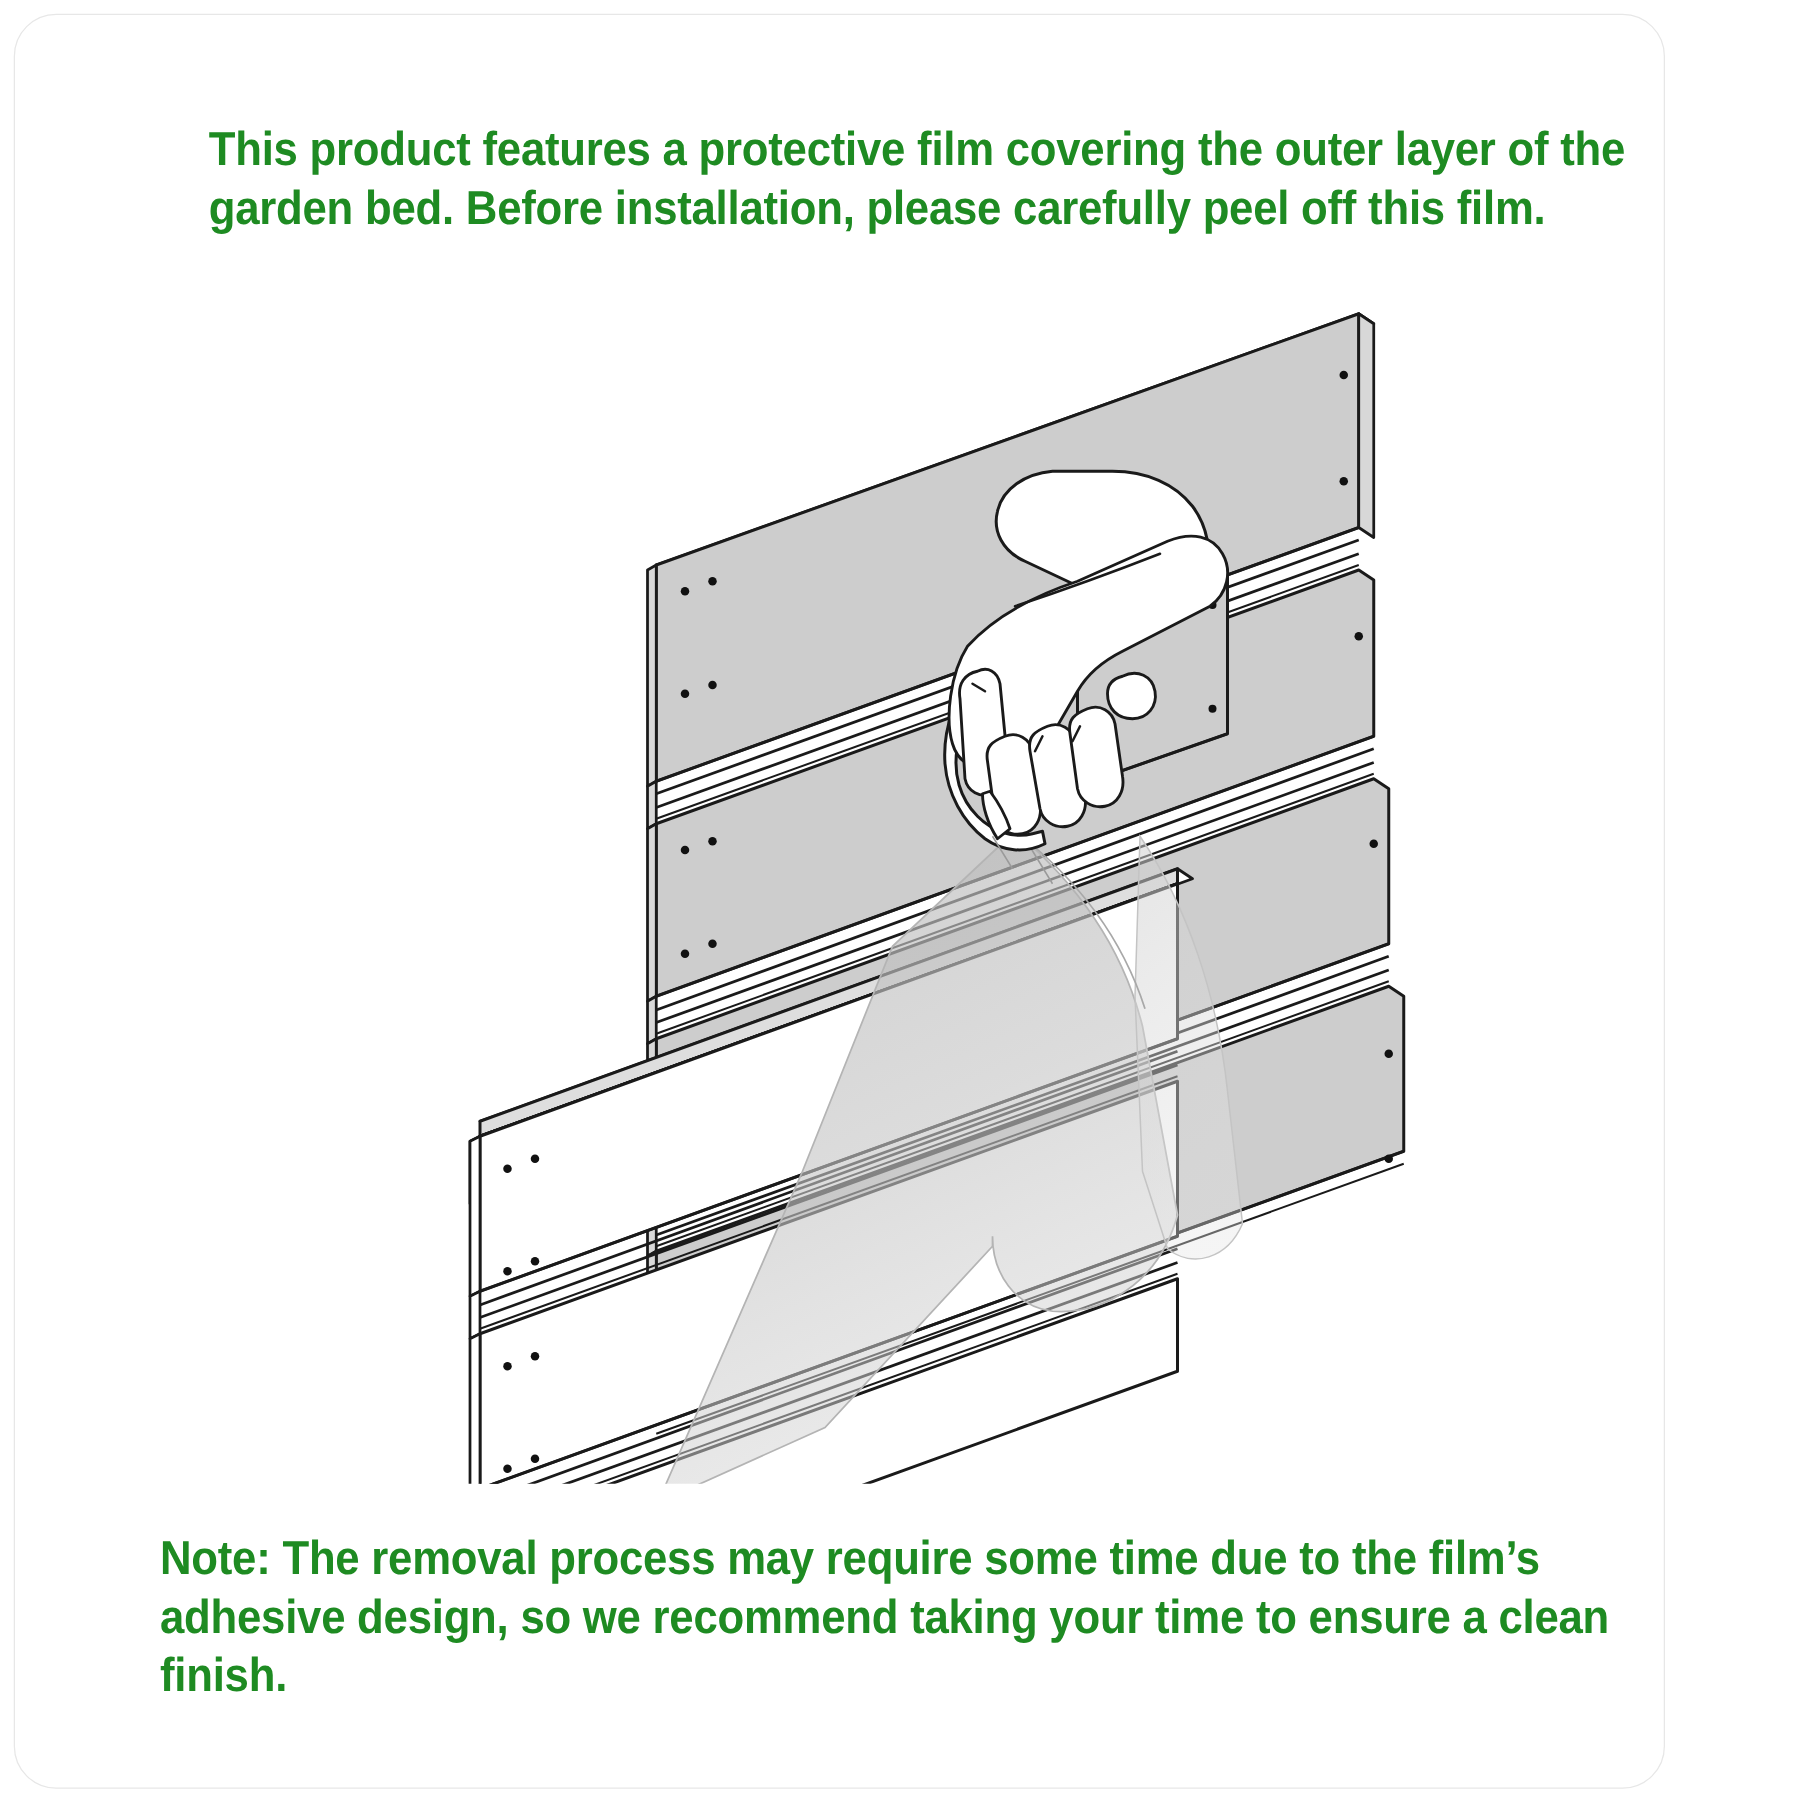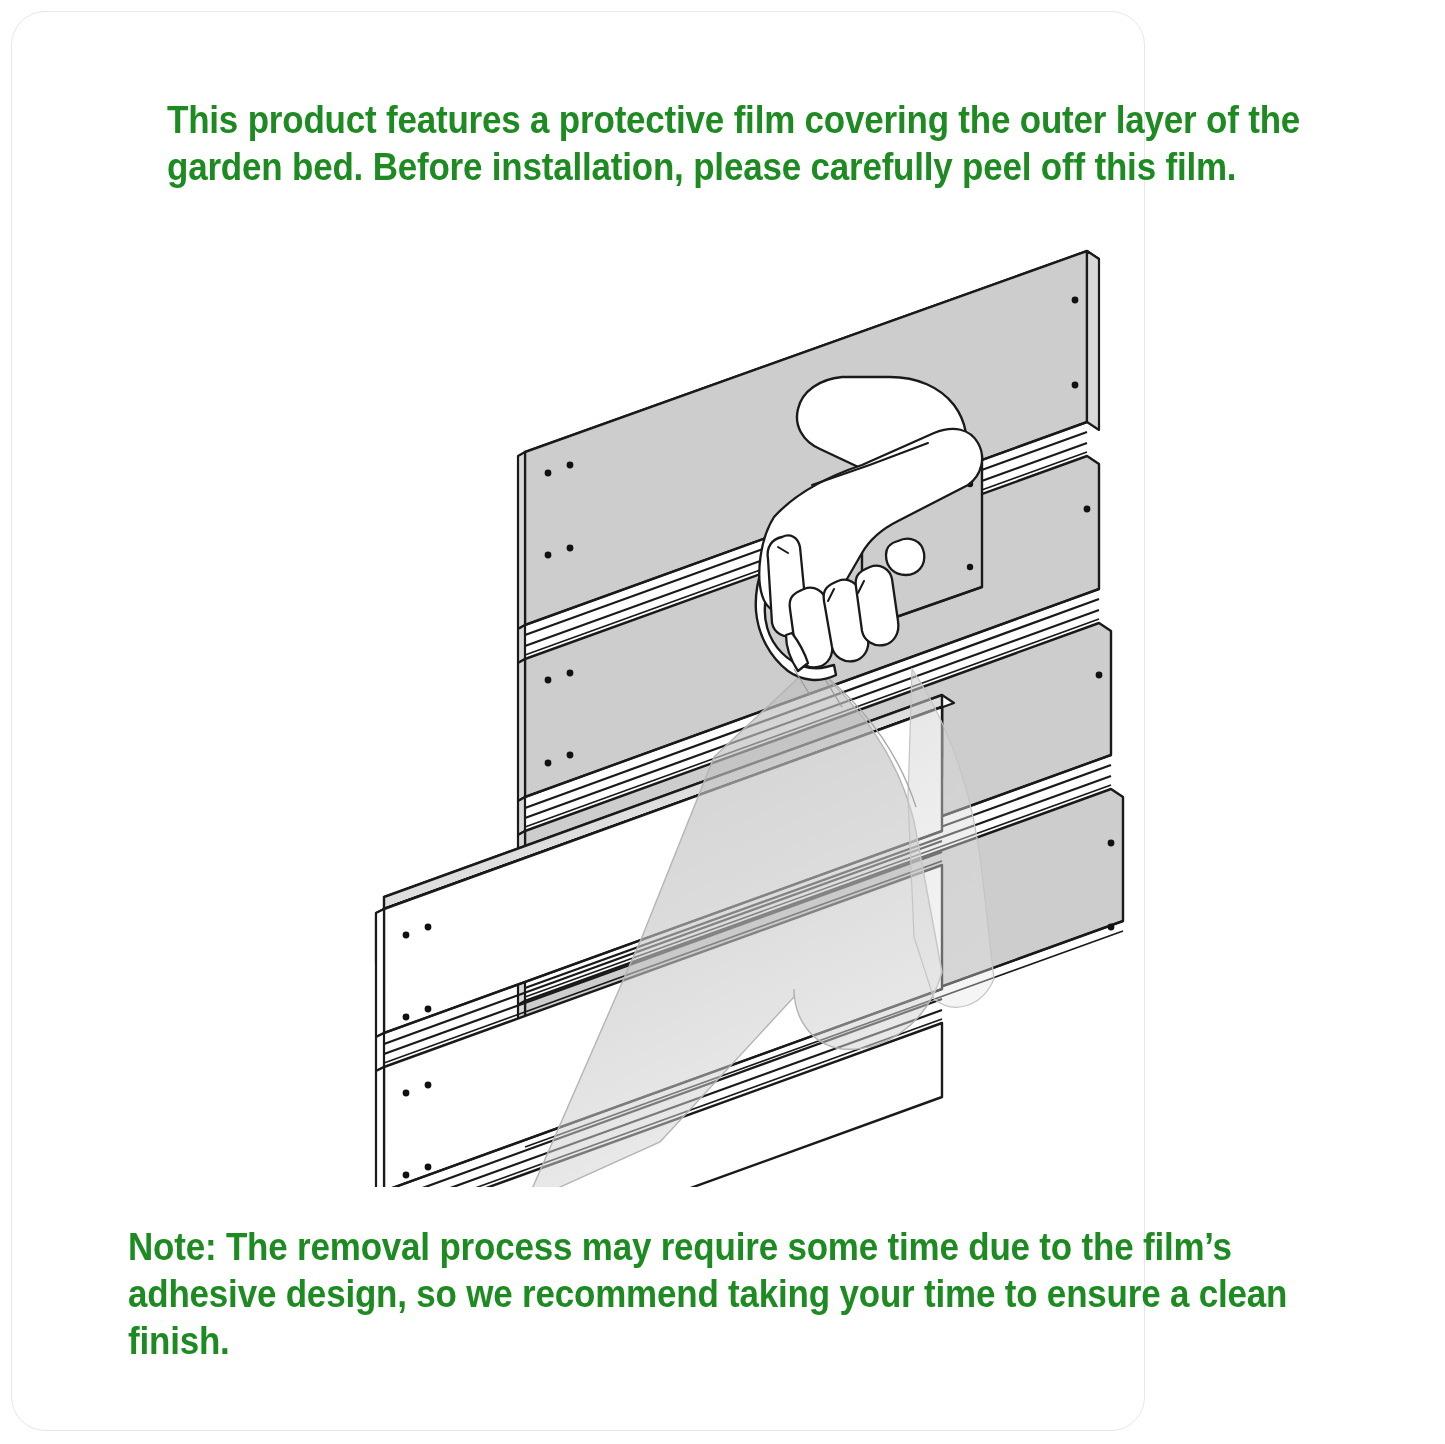--- a/index.html
+++ b/index.html
@@ -13,21 +13,21 @@
     height: 1444px;
     background: #ffffff;
     font-family: "Liberation Sans", sans-serif;
     overflow: hidden;
   }
   
   #card {
     position: absolute;
     left: 11px;
     top: 11px;
-    width: 1134px;
+    width: 1321px;
     height: 1420px;
     border: 1px solid #e7e7e7;
     border-radius: 34px;
     background: #ffffff;
     box-sizing: border-box;
   }
 
   .instr-text {
     position: absolute;
     font-weight: bold;

